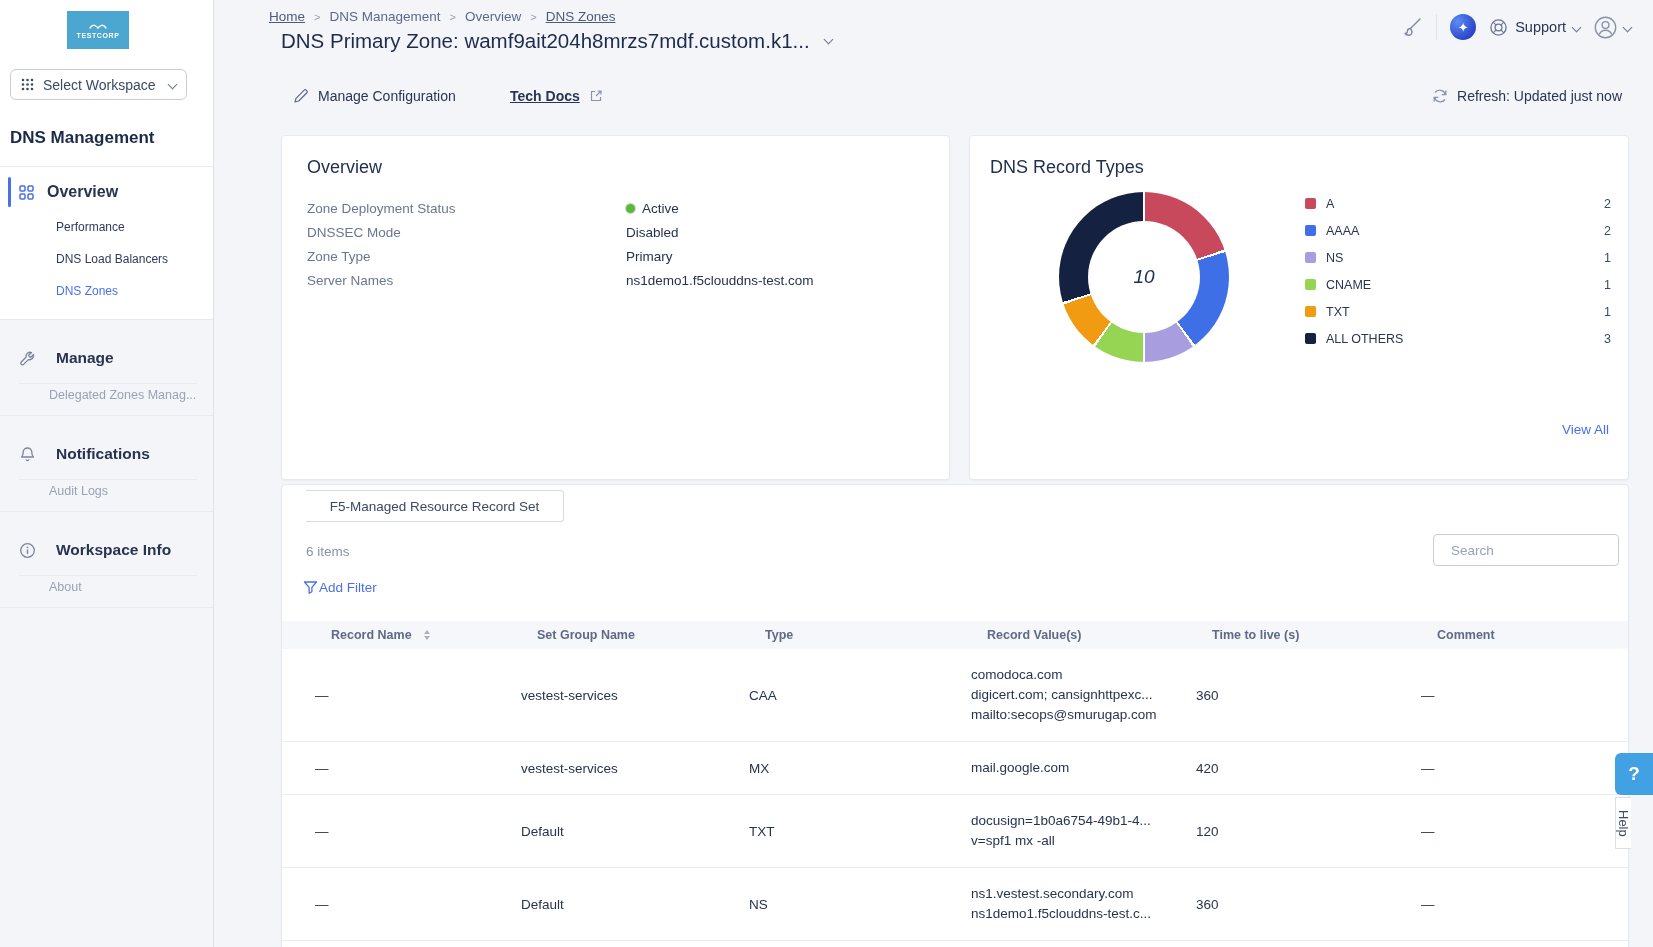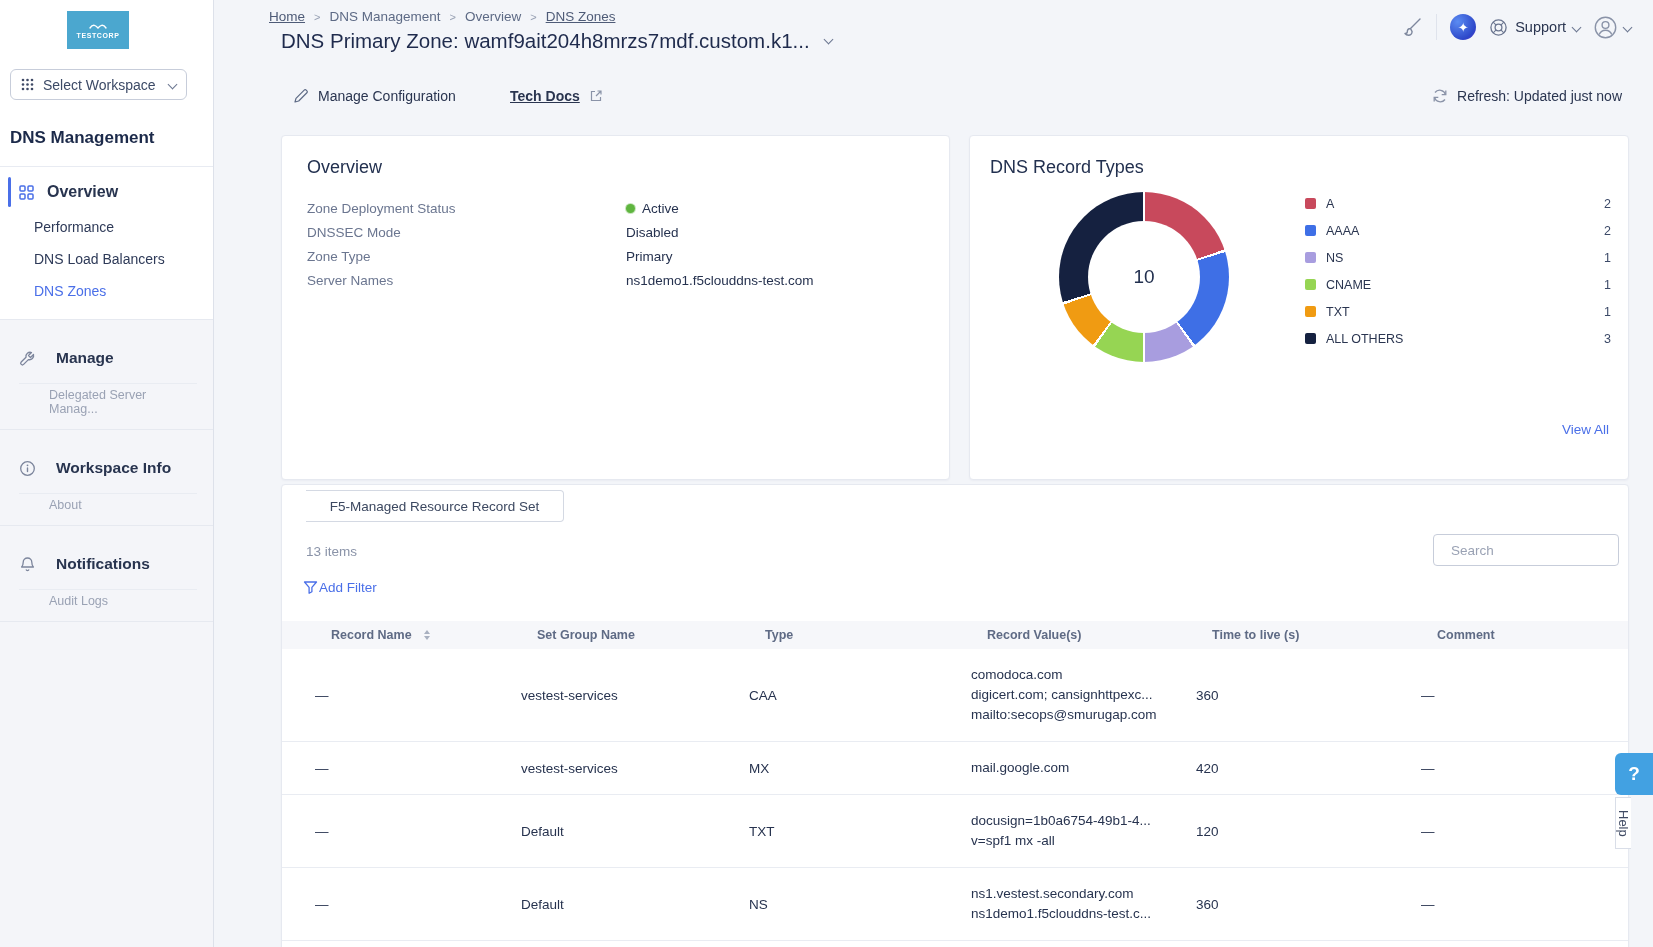--- a/index.html
+++ b/index.html
@@ -36,21 +36,21 @@
   .side-title { margin:28px 0 18px 10px; font-size:17px; font-weight:bold; color:#1c2a4a; }
   .nav-group { border-top:1px solid #e8ebf2; padding:6px 0 12px; background:#fff; }
   .nav-main {
     position:relative; height:38px; display:flex; align-items:center; gap:13px;
     padding-left:19px; font-size:16px; font-weight:600; color:#28344f; cursor:pointer;
   }
   .nav-main::before {
     content:""; position:absolute; left:8px; top:4px; bottom:4px; width:3px;
     background:#4a6fe8; border-radius:2px;
   }
-  .nav-child { height:32px; display:flex; align-items:center; padding-left:34px; font-size:14px; color:#2e3a58; cursor:pointer; }
+  .nav-child { height:32px; display:flex; align-items:center; padding-left:56px; font-size:12px; color:#2e3a58; cursor:pointer; }
   .nav-child.active { color:#4a6fe8; }
   .side-section { border-top:1px solid #e6e9f0; background:#f4f5f9; padding:13px 16px 13px 19px; cursor:pointer; }
   .side-section .row { display:flex; align-items:center; gap:20px; font-size:15.5px; font-weight:600; color:#28344f; }
   .side-section .sub { margin:4px 0 0 30px; font-size:12.5px; color:#9aa2b4; }
   .side-fill { flex:1; border-top:1px solid #e6e9f0; background:#f4f5f9; }
 
   
   .breadcrumb { position:absolute; left:269px; top:9px; display:flex; align-items:center; gap:9px; font-size:13.5px; color:#5d6a85; }
   .crumb { cursor:pointer; }
   .crumb.u { text-decoration:underline; color:#4e5b77; }
@@ -82,21 +82,21 @@
   .fields { margin-top:18px; }
   .field { display:flex; align-items:center; padding-left:25px; height:24px; font-size:13.5px; }
   .f-label { width:319px; color:#6b7690; }
   .f-value { color:#26324f; display:flex; align-items:center; gap:7px; }
   .dot { width:9px; height:9px; border-radius:50%; background:#5fb53f; box-shadow:0 0 0 1px rgba(95,181,63,.35); display:inline-block; }
 
   .card-chart { left:969px; top:135px; width:660px; height:345px; }
   .card-chart h2 { margin:21px 0 0 20px; }
   .donut { position:absolute; left:89px; top:56px; width:170px; height:170px; border-radius:50%; }
   .donut::after { content:""; position:absolute; inset:29px; background:#fff; border-radius:50%; }
-  .donut-center { position:absolute; left:89px; top:56px; width:170px; height:170px; display:flex; align-items:center; justify-content:center; font-size:19px; color:#22304f; z-index:2; }
+  .donut-center { position:absolute; left:89px; top:56px; width:170px; height:170px; display:flex; align-items:center; justify-content:center; font-size:19px; color:#22304f; z-index:2;font-style:italic; }
   .legend { position:absolute; left:335px; top:54px; width:306px; }
   .legend-item { display:flex; align-items:center; height:27px; cursor:pointer; }
   .swatch { width:11px; height:11px; border-radius:2px; }
   .legend-label { margin-left:10px; font-size:12.5px; color:#2a3550; }
   .legend-count { margin-left:auto; font-size:12.5px; color:#3c4a68; }
   .view-all { position:absolute; right:19px; bottom:42px; color:#4a6fe8; font-size:13.5px; cursor:pointer; }
 
   
   .card-table { left:281px; top:484px; width:1348px; height:464px; border-radius:4px 4px 0 0; }
   .tabs { position:absolute; left:24px; top:5px; display:flex; }
@@ -182,44 +182,44 @@
       </div>
   </div>
 
   <div class="side-section">
     <div class="row">
       <svg width="17" height="17" viewBox="0 0 17 17">
           <path d="M14.5 4.5 L11.5 7.5 L9.5 5.5 L12.5 2.5 A4.2 4.2 0 0 0 7 7.2 L2.2 12 A1.6 1.6 0 0 0 4.6 14.4 L9.4 9.6 A4.2 4.2 0 0 0 14.5 4.5 Z" fill="none" stroke="#7c859c" stroke-width="1.3" stroke-linejoin="round"></path>
         </svg>
       <span>Manage</span>
     </div>
-    <div class="sub">Delegated Server Manag...</div>
+    <div class="sub">Delegated Zones Manag...</div>
+  </div>
+
+  <div class="side-section">
+    <div class="row">
+      <svg width="17" height="17" viewBox="0 0 17 17">
+          <path d="M8.5 2 a4.3 4.3 0 0 1 4.3 4.3 c0 3 .9 4 1.6 4.7 H2.6 c.7-.7 1.6-1.7 1.6-4.7 A4.3 4.3 0 0 1 8.5 2 Z" fill="none" stroke="#7c859c" stroke-width="1.3" stroke-linejoin="round"></path>
+          <path d="M7 13.5 a1.6 1.6 0 0 0 3 0" fill="none" stroke="#7c859c" stroke-width="1.3"></path>
+        </svg>
+      <span>Notifications</span>
+    </div>
+    <div class="sub">Audit Logs</div>
   </div>
 
   <div class="side-section">
     <div class="row">
       <svg width="17" height="17" viewBox="0 0 17 17">
           <circle cx="8.5" cy="8.5" r="6.8" fill="none" stroke="#7c859c" stroke-width="1.3"></circle>
           <circle cx="8.5" cy="5.3" r="0.9" fill="#7c859c"></circle>
           <rect x="7.8" y="7.3" width="1.4" height="5" rx="0.7" fill="#7c859c"></rect>
         </svg>
       <span>Workspace Info</span>
     </div>
     <div class="sub">About</div>
-  </div>
-
-  <div class="side-section">
-    <div class="row">
-      <svg width="17" height="17" viewBox="0 0 17 17">
-          <path d="M8.5 2 a4.3 4.3 0 0 1 4.3 4.3 c0 3 .9 4 1.6 4.7 H2.6 c.7-.7 1.6-1.7 1.6-4.7 A4.3 4.3 0 0 1 8.5 2 Z" fill="none" stroke="#7c859c" stroke-width="1.3" stroke-linejoin="round"></path>
-          <path d="M7 13.5 a1.6 1.6 0 0 0 3 0" fill="none" stroke="#7c859c" stroke-width="1.3"></path>
-        </svg>
-      <span>Notifications</span>
-    </div>
-    <div class="sub">Audit Logs</div>
   </div>
 
   <div class="side-fill"></div>
 </div>
 
 <div class="breadcrumb" id="breadcrumb">
     <span class="crumb u">Home</span>
     <span class="crumb-sep">&gt;</span>
     <span class="crumb">DNS Management</span>
     <span class="crumb-sep">&gt;</span>
@@ -341,21 +341,21 @@
         <span class="legend-count">3</span>
       </div>
     </div>
   <div class="view-all">View All</div>
 </div>
 
 <div class="card card-table">
   <div class="tabs">
     <div class="tab inactive">F5-Managed Resource Record Set</div>
   </div>
-  <div class="items-count">13 items</div>
+  <div class="items-count">6 items</div>
   <div class="search-box">
     <svg width="15" height="15" viewBox="0 0 15 15">
         <circle cx="6.3" cy="6.3" r="4.8" fill="none" stroke="#9aa2b4" stroke-width="1.4"></circle>
         <path d="M10 10 L13.6 13.6" stroke="#9aa2b4" stroke-width="1.4"></path>
       </svg>
     <input type="text" placeholder="Search" style="">
   </div>
   <div class="add-filter">
     <svg width="15" height="15" viewBox="0 0 15 15">
         <path d="M1.5 2 h12 l-4.6 5.4 v4.3 l-2.8 1.6 v-5.9 Z" fill="none" stroke="#4a6fe8" stroke-width="1.3" stroke-linejoin="round"></path>

